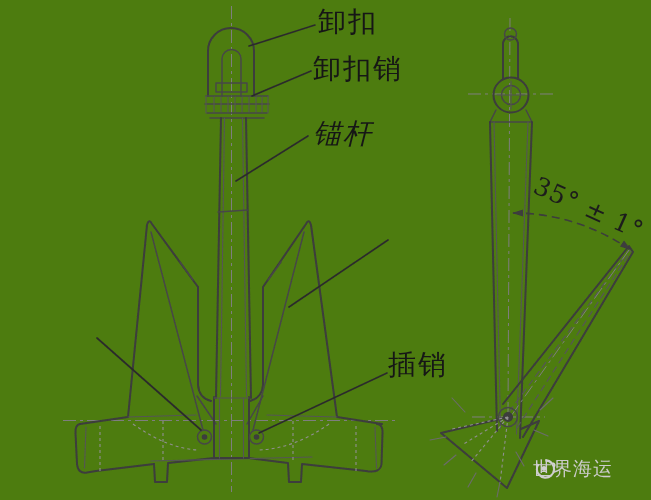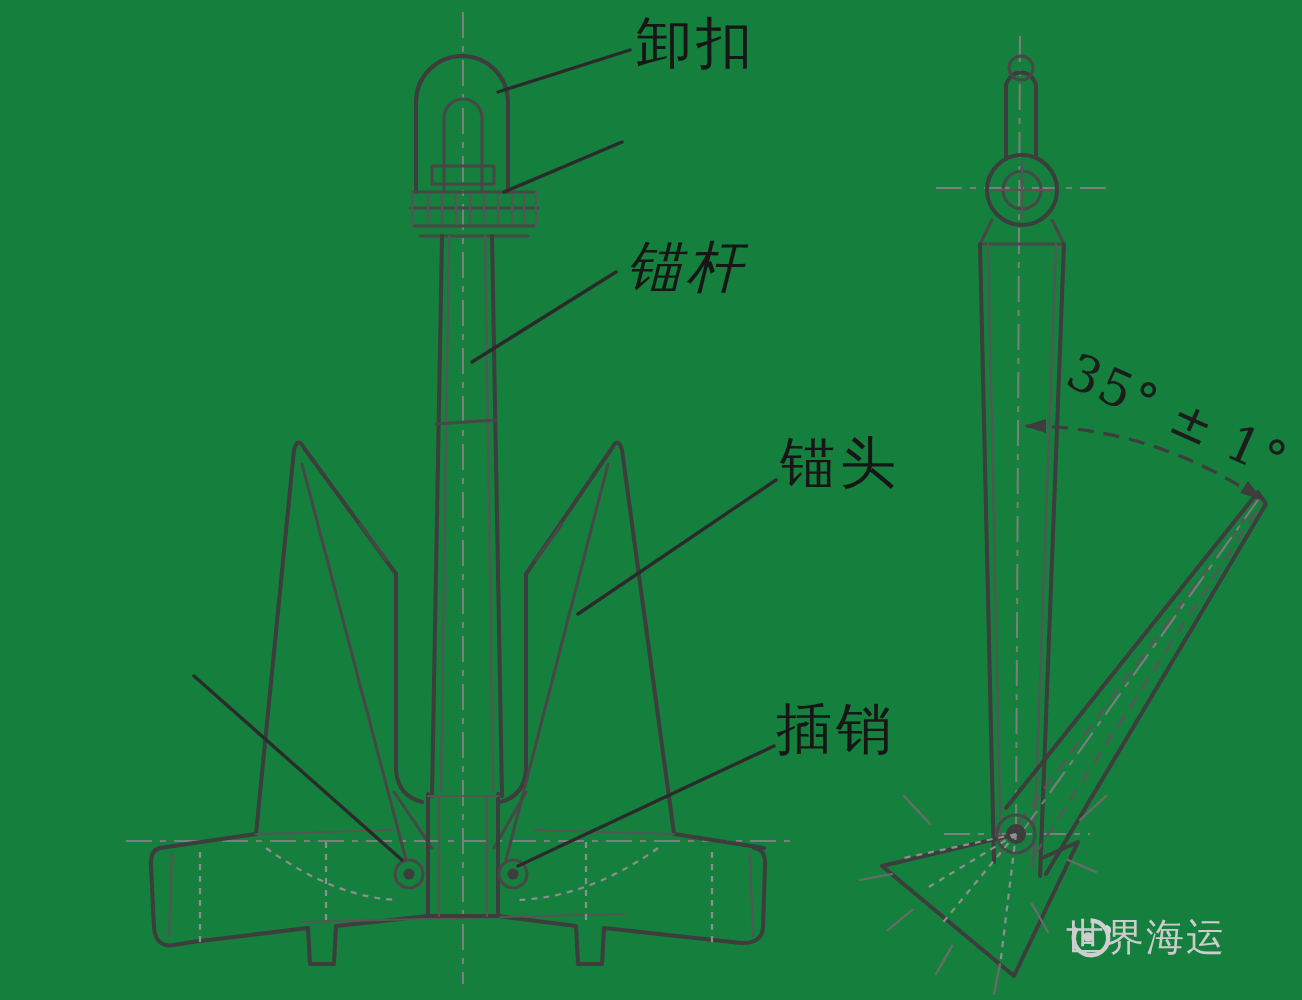--- a/index.html
+++ b/index.html
@@ -1,17 +1,17 @@
 <!DOCTYPE html>
 <html><head>
 <meta charset="utf-8">
 <style>
   html,body { margin:0; padding:0; background:#ffffff; }
   .stage {
-    position:relative; width:651px; height:500px; background:#15803d;
+    position:relative; width:651px; height:500px; background:#4d7c0f;
     overflow:hidden; font-family:"DejaVu Serif","Liberation Serif",serif;
   }
   .stage svg { position:absolute; left:0; top:0; }
   .lbl {
     position:absolute; font-size:28px; line-height:1.05; color:#161616;
     letter-spacing:2px; white-space:nowrap;
     font-family:"DejaVu Serif","Liberation Serif",serif;
   }
   .angle {
     position:absolute; left:541px; top:171px; font-size:25px; color:#1c1c1c;
@@ -167,22 +167,22 @@
         <path class="ldr" d="M 252 96 L 311 71"></path>
         <path class="ldr" d="M 236 181 L 308 136"></path>
         <path class="ldr" d="M 289 307 L 388 240"></path>
         <path class="ldr" d="M 97 338 L 201 430"></path>
         <path class="ldr" d="M 387 373 L 259 433"></path>
       </g>
     </g>
   </svg>
 
   <div class="lbl" style="left:318px; top:7px;">卸扣</div>
+  <div class="lbl" style="left:313px; top:54px;">卸扣销</div>
   <div class="lbl" style="left:313px; top:119px;font-style:italic;">锚杆</div>
-  <div class="lbl" style="left:390px; top:217px;">锚头</div>
   <div class="lbl" style="left:388px; top:350px;">插销</div>
 
   <div class="angle">35° ± 1°</div>
 
   <div class="watermark">
     <svg width="25" height="25" viewBox="0 0 25 25">
       <circle cx="12.5" cy="13" r="8.6" fill="none" stroke="#cfcfcf" stroke-width="2.2" stroke-dasharray="38 8" transform="rotate(-40 12.5 13)"></circle>
       <circle cx="11" cy="12.5" r="2.4" fill="#cfcfcf"></circle>
       <path d="M 20 7 q 3 1.5 1 4" fill="none" stroke="#d4d4d4" stroke-width="1.6"></path>
     </svg>

